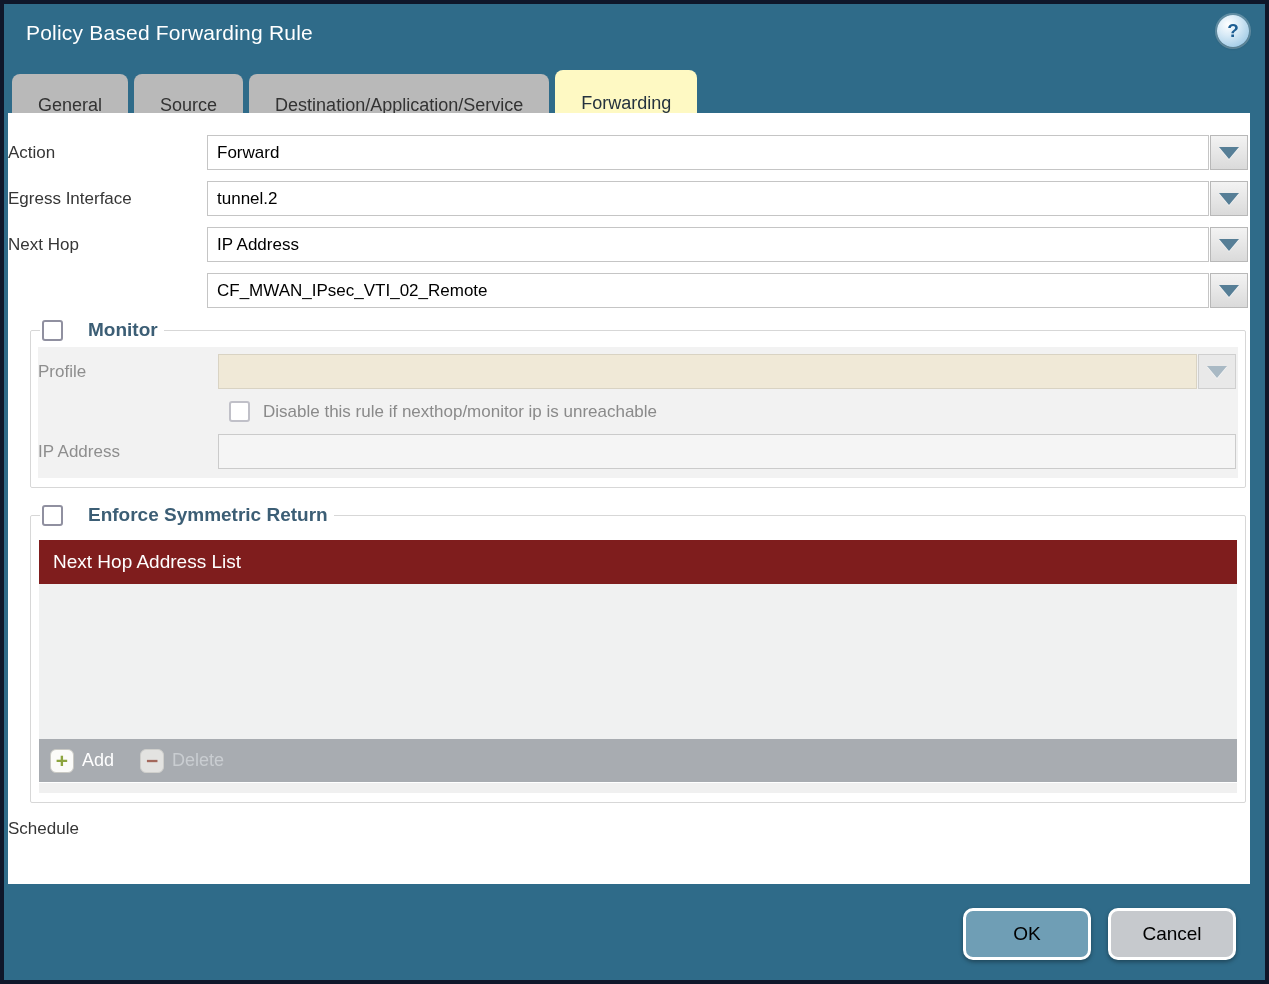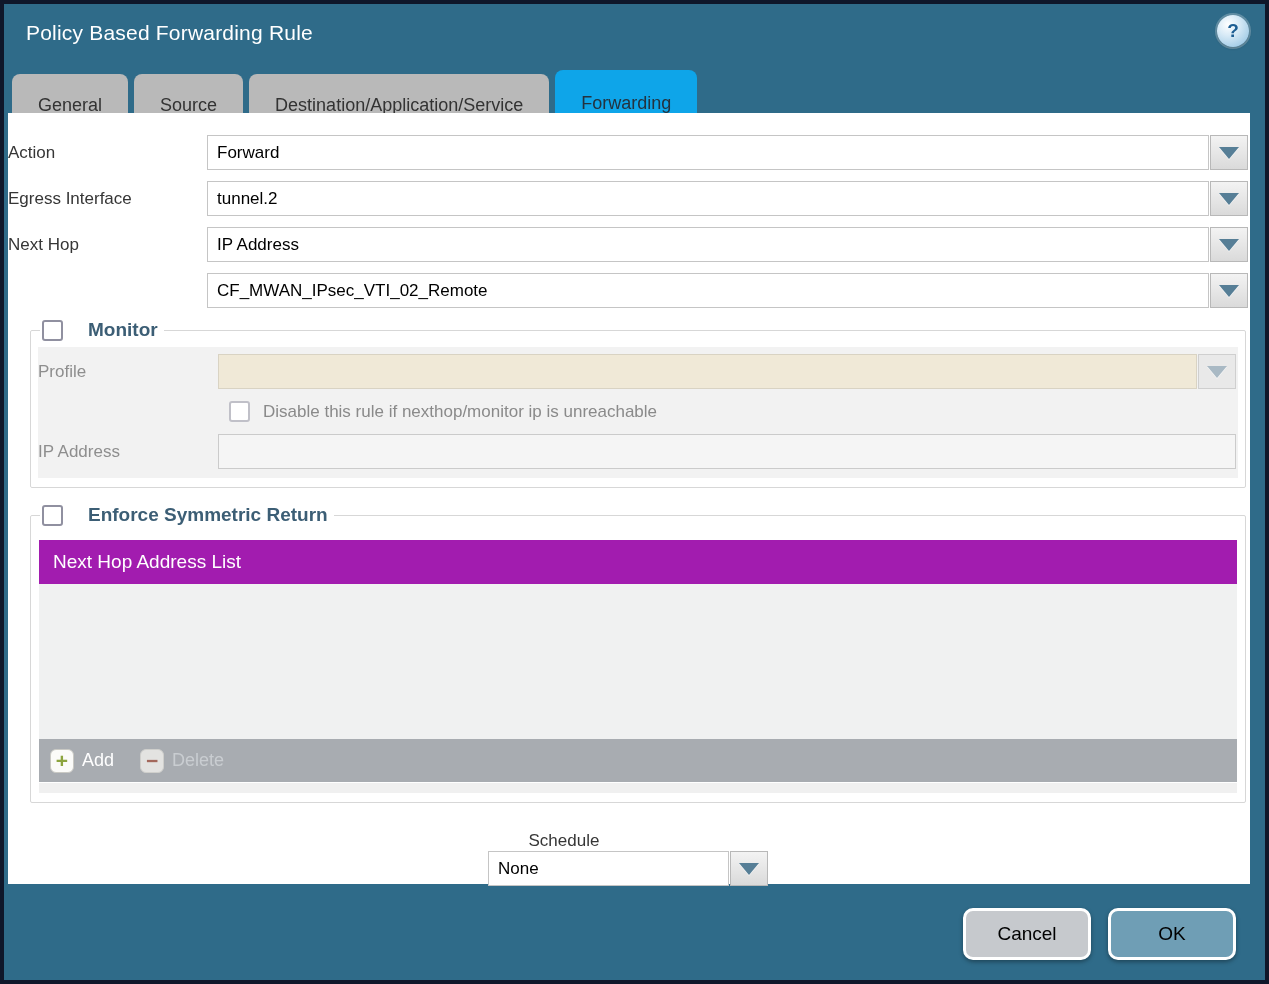--- a/index.html
+++ b/index.html
@@ -31,21 +31,21 @@
     display: flex; align-items: flex-end; gap: 6px;
   }
   .tab {
     background: #b9b9b9; color: #333;
     font-size: 18px; padding: 10px 26px;
     height: 43px; line-height: 43px;
     border-radius: 8px 8px 0 0;
     white-space: nowrap; cursor: pointer;
   }
   .tab.active {
-    background: #0ea5e9; color: #24323e;
+    background: #fef9c3; color: #24323e;
     height: 47px; line-height: 47px;
   }
   
   .content {
     position: absolute; left: 4px; right: 15px; top: 109px; bottom: 96px;
     background: #fff; padding: 22px 2px 0 0;
   }
   .form-row { display: flex; align-items: center; margin-bottom: 11px; }
   .form-row .lbl {
     width: 199px; text-align: left; padding-right: 11px;
@@ -93,21 +93,21 @@
   .panel .form-row:last-child { margin-bottom: 0; }
   .panel .lbl { width: 180px; padding-right: 10px; color: #8e8e8e; }
   .combo-input.cream { background: #f0e9d7; border-color: #d9d3c3; }
   .combo-input.disabled { background: #f5f5f5; border-color: #cbcbcb; }
   .panel .pad-right { padding-right: 2px; }
   .cb-row { display: flex; align-items: center; gap: 13px; margin: 0 0 12px 191px; }
   .cb-label { font-size: 17px; color: #8a8a8a; }
   
   .nh-table { margin: 8px 1px 0 1px; }
   .nh-header {
-    height: 44px; background: #a21caf; color: #fff;
+    height: 44px; background: #7f1d1d; color: #fff;
     display: flex; align-items: center; padding-left: 14px; font-size: 19px;
   }
   .nh-body { height: 155px; background: #f0f1f1; }
   .nh-footer {
     height: 43px; background: #a8acb1;
     display: flex; align-items: center; padding-left: 11px; gap: 26px;
   }
   .tbl-btn { display: flex; align-items: center; gap: 8px; cursor: pointer; }
   .tbl-btn.disabled { cursor: default; }
   .tbl-icon {
@@ -244,30 +244,24 @@
             <span class="tbl-icon">
                 <span class="minus">−</span>
               </span>
             <span class="tbl-label">Delete</span>
           </div>
         </div>
         <div class="nh-hscroll"></div>
       </div>
     </fieldset>
 
-    <div class="form-row" style="margin-top:28px;flex-direction:column;">
+    <div class="form-row" style="margin-top:16px;">
       <div class="lbl">Schedule</div>
-      <div class="fieldwrap">
-        <input class="combo-input" readonly="" value="None" style="">
-        <div class="trigger">
-          <div class="arrow-down"></div>
-        </div>
-      </div>
     </div>
 
   </div>
 
   <div class="dialog-buttons">
+    <button class="dlg-btn ok">OK</button>
     <button class="dlg-btn cancel">Cancel</button>
-    <button class="dlg-btn ok">OK</button>
   </div>
 
 </div>
 
 </body></html>

